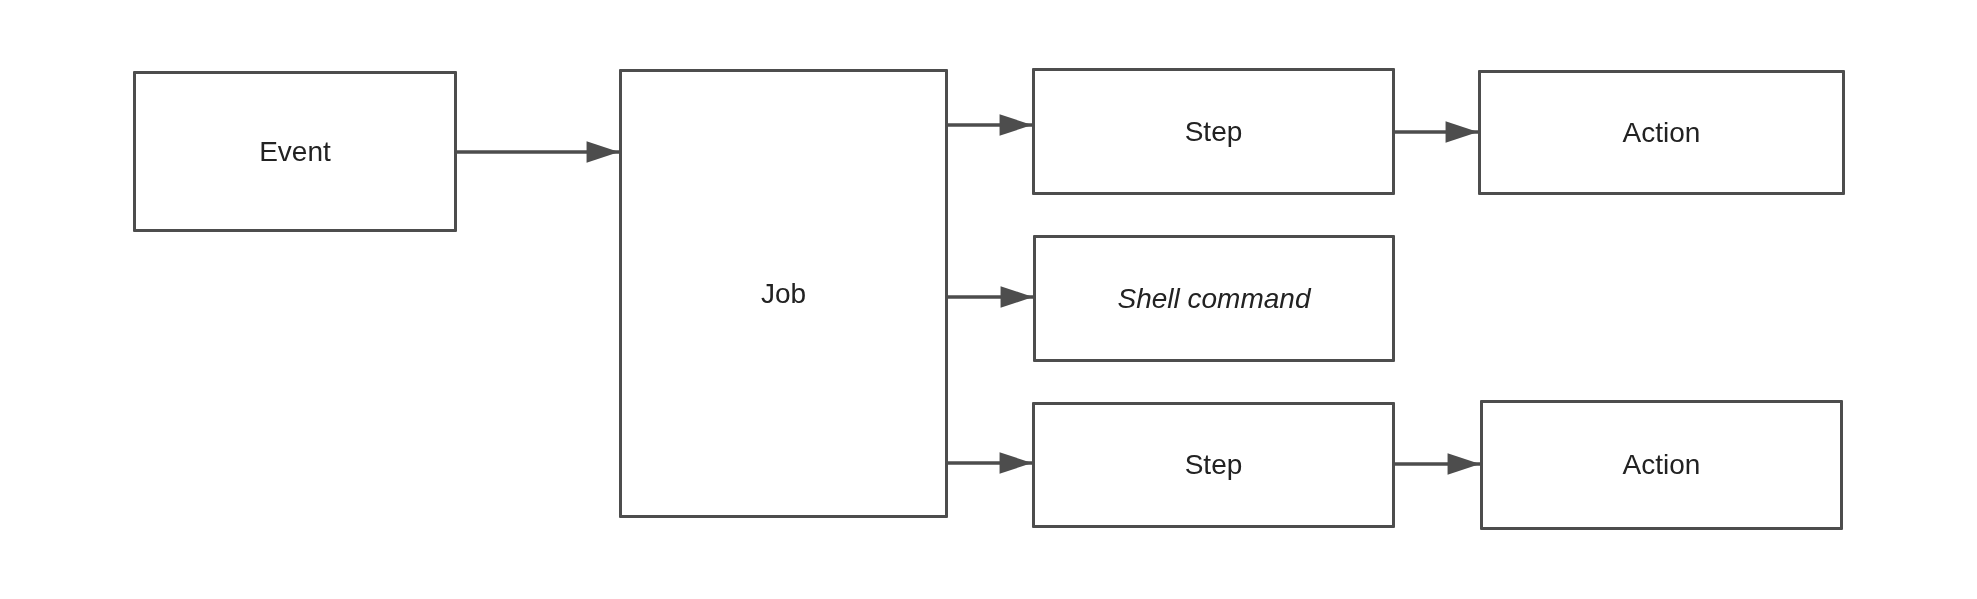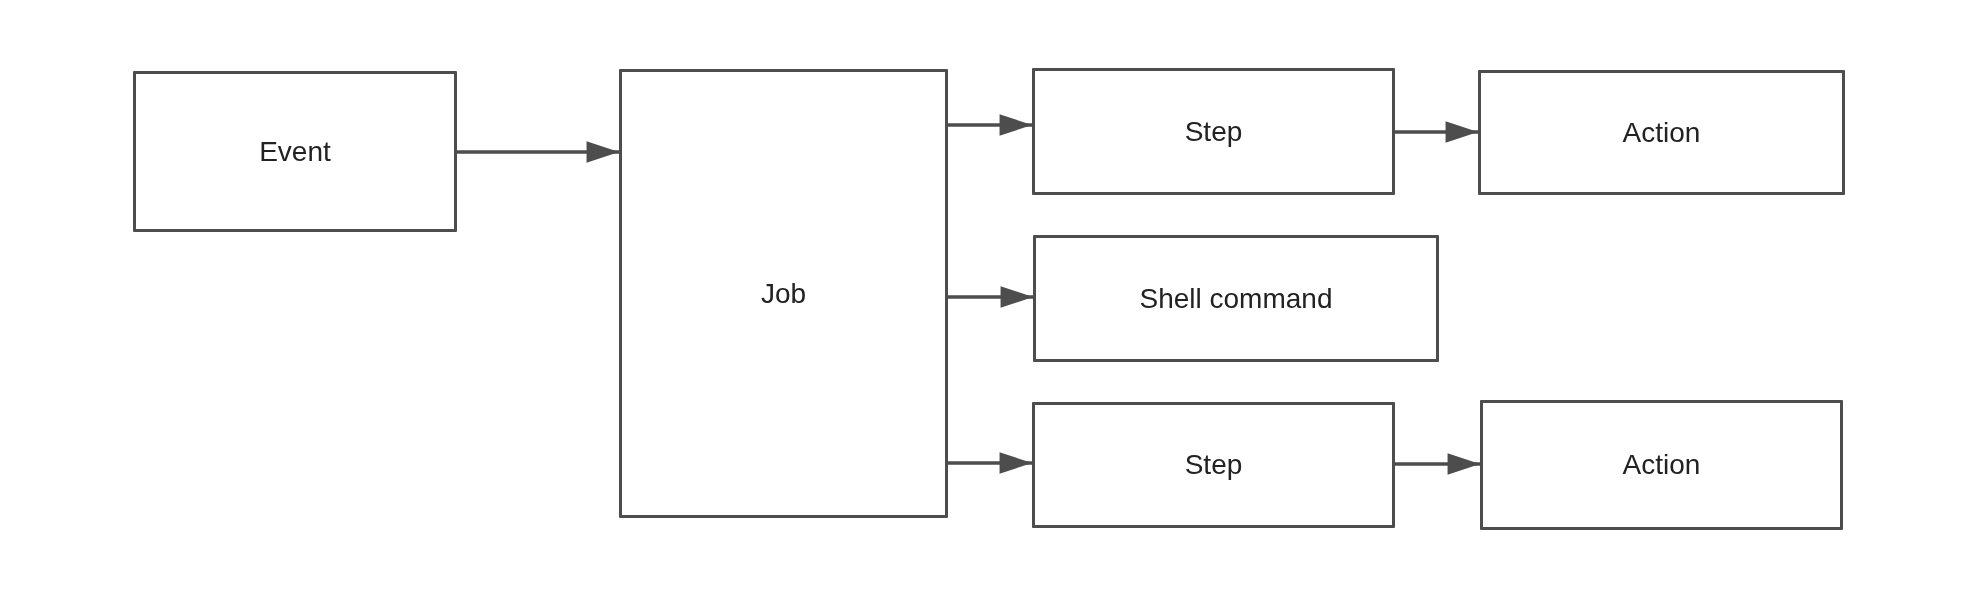--- a/index.html
+++ b/index.html
@@ -31,21 +31,21 @@
     justify-content:center;
     color:var(--text);
     font-size:28px;
     line-height:1;
     white-space:nowrap;
   }
   .n-event  { left:133px;  top:71px;  width:324px; height:161px; }
   .n-job    { left:619px;  top:69px;  width:329px; height:449px;justify-content:center; }
   .n-step1  { left:1032px; top:68px;  width:363px; height:127px; }
   .n-action1{ left:1478px; top:70px;  width:367px; height:125px; }
-  .n-shell  { left:1033px; top:235px; width:406px; height:127px; }
+  .n-shell  { left:1033px; top:235px; width:362px; height:127px;font-style:italic; }
   .n-step2  { left:1032px; top:402px; width:363px; height:126px; }
   .n-action2{ left:1480px; top:400px; width:363px; height:130px; }
   svg.edges{
     position:absolute;
     left:0; top:0;
     width:1977px; height:599px;
     pointer-events:none;
   }
   svg.edges line{
     stroke:var(--stroke);

